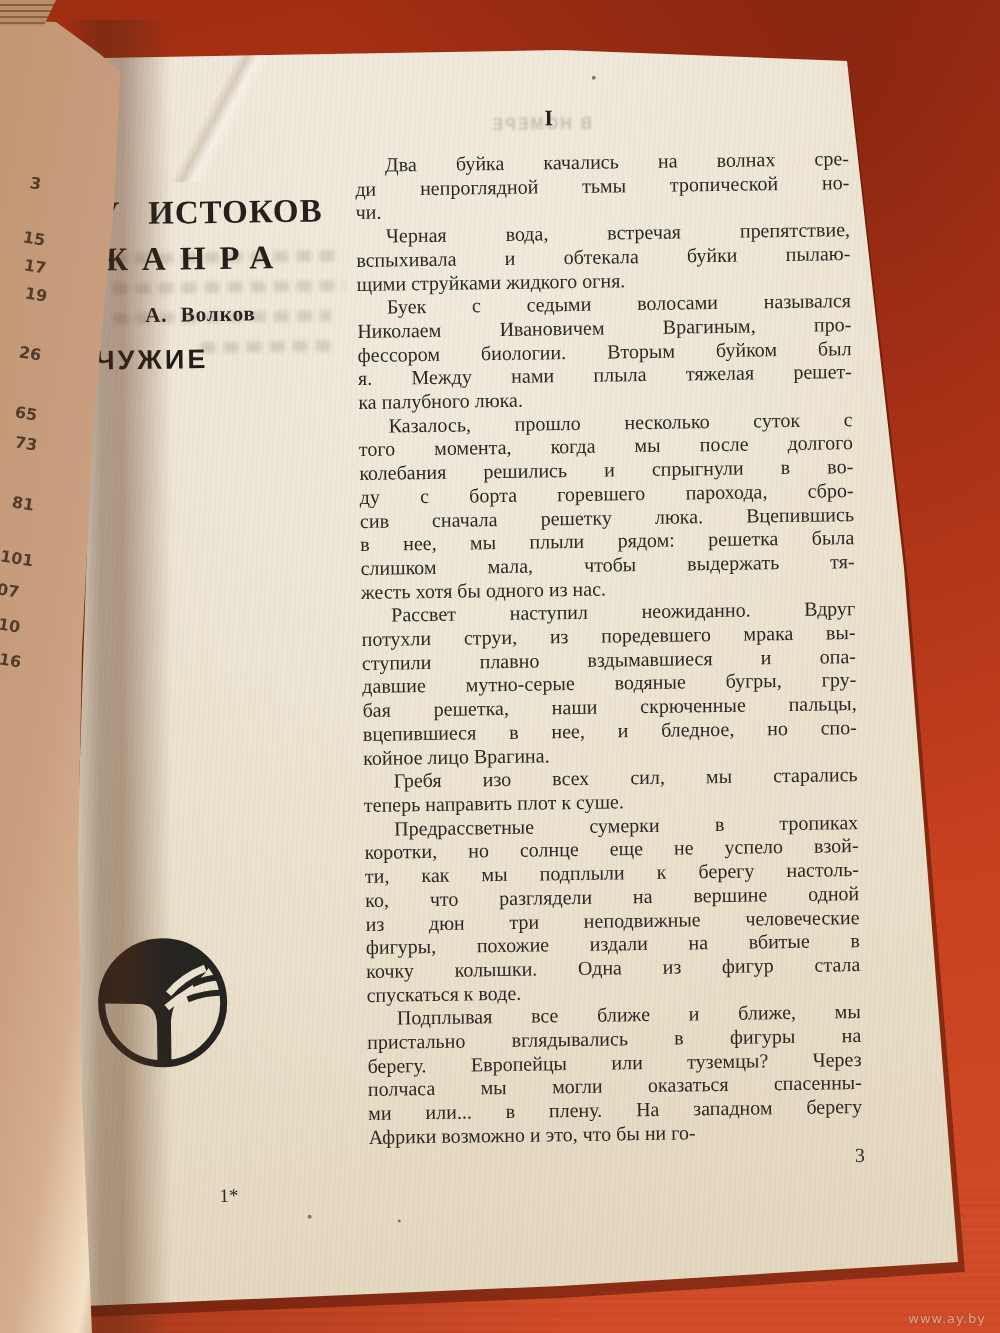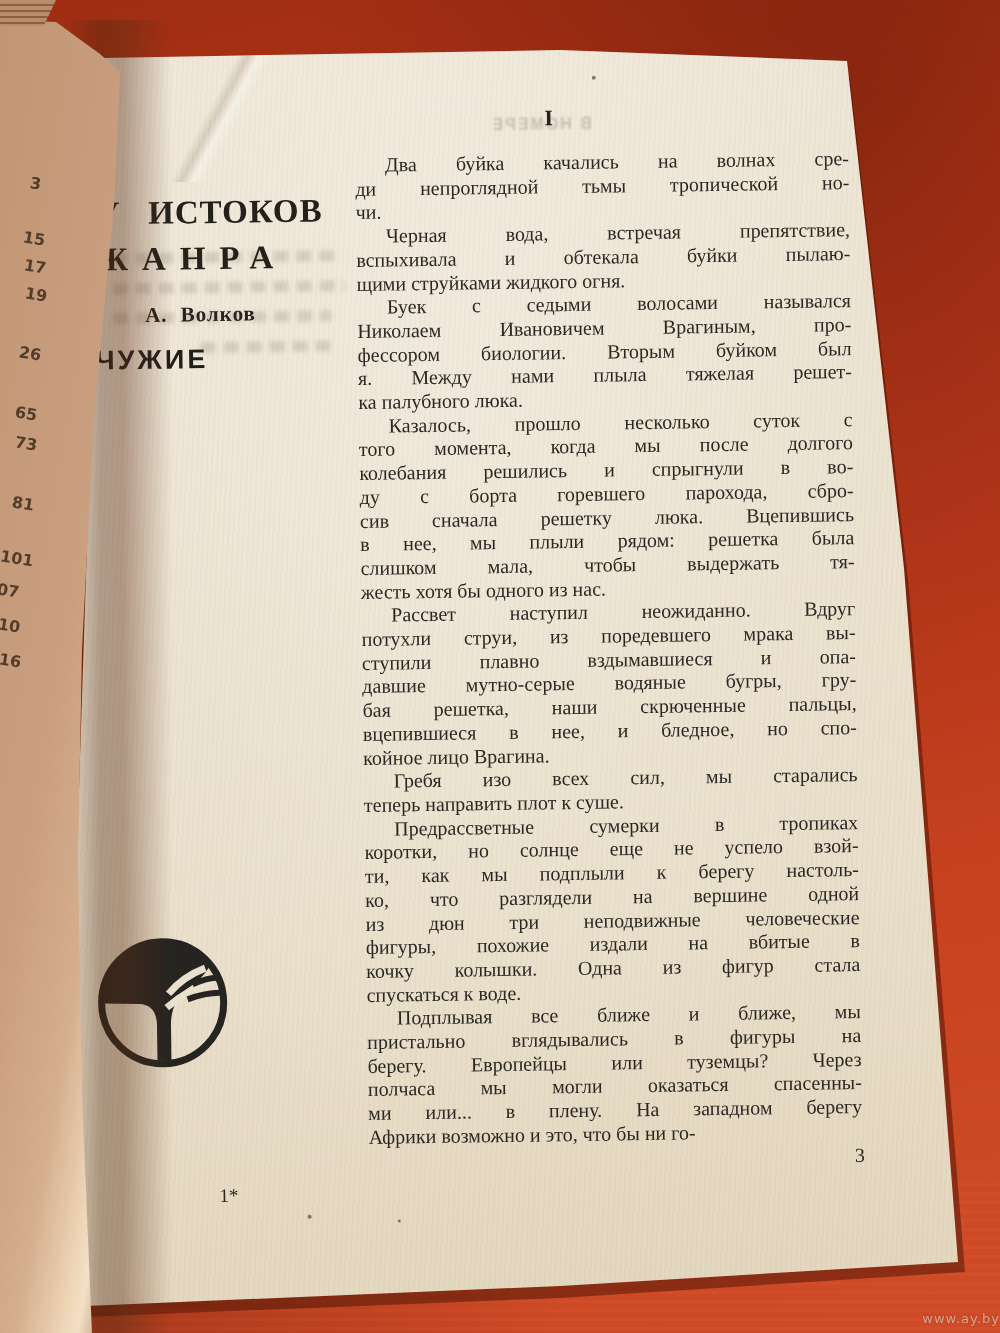--- a/index.html
+++ b/index.html
@@ -57,21 +57,21 @@
   .spine-shadow{position:absolute;left:62px;top:20px;width:110px;height:1313px;
     background:linear-gradient(90deg,rgba(70,35,15,0) 0%,rgba(75,38,16,.38) 35%,rgba(90,45,20,.42) 55%,rgba(90,45,20,0) 100%);}
   .prev-page{position:absolute;left:0;top:20px;width:132px;height:1313px;
     clip-path:polygon(0 0,56px 2px,100px 34px,120px 52px,114px 14%,94px 30%,82px 48%,78px 64%,82px 82%,92px 100%,0 100%);
     background:linear-gradient(100deg,#c19674 0%,#ca9f80 48%,#d5af8f 68%,#ecd3b4 80%,#f3e0c6 85%,#b78a68 94%,#845a40 100%);}
   .toc-num{position:absolute;transform:rotate(9deg);
     font:700 16px/1 "DejaVu Sans",sans-serif;color:#483524;opacity:.92;}
   .book-block{position:absolute;left:0;top:0;width:56px;height:26px;
     clip-path:polygon(0 0,100% 0,78% 100%,0 100%);
     background:repeating-linear-gradient(180deg,#b98c6a 0 4px,#8d5f42 4px 6px);}
-  .watermark{position:absolute;right:0;bottom:8px;
+  .watermark{position:absolute;right:14px;bottom:8px;
     font:400 13px/1 "DejaVu Sans",sans-serif;letter-spacing:1px;
     color:rgba(235,224,212,.62);text-shadow:0 0 2px rgba(110,35,15,.5);}
 </style>
 </head>
 <body>
 
 <div class="scene">
   <div class="floor-streaks"></div>
   <div class="vignette"></div>
 

